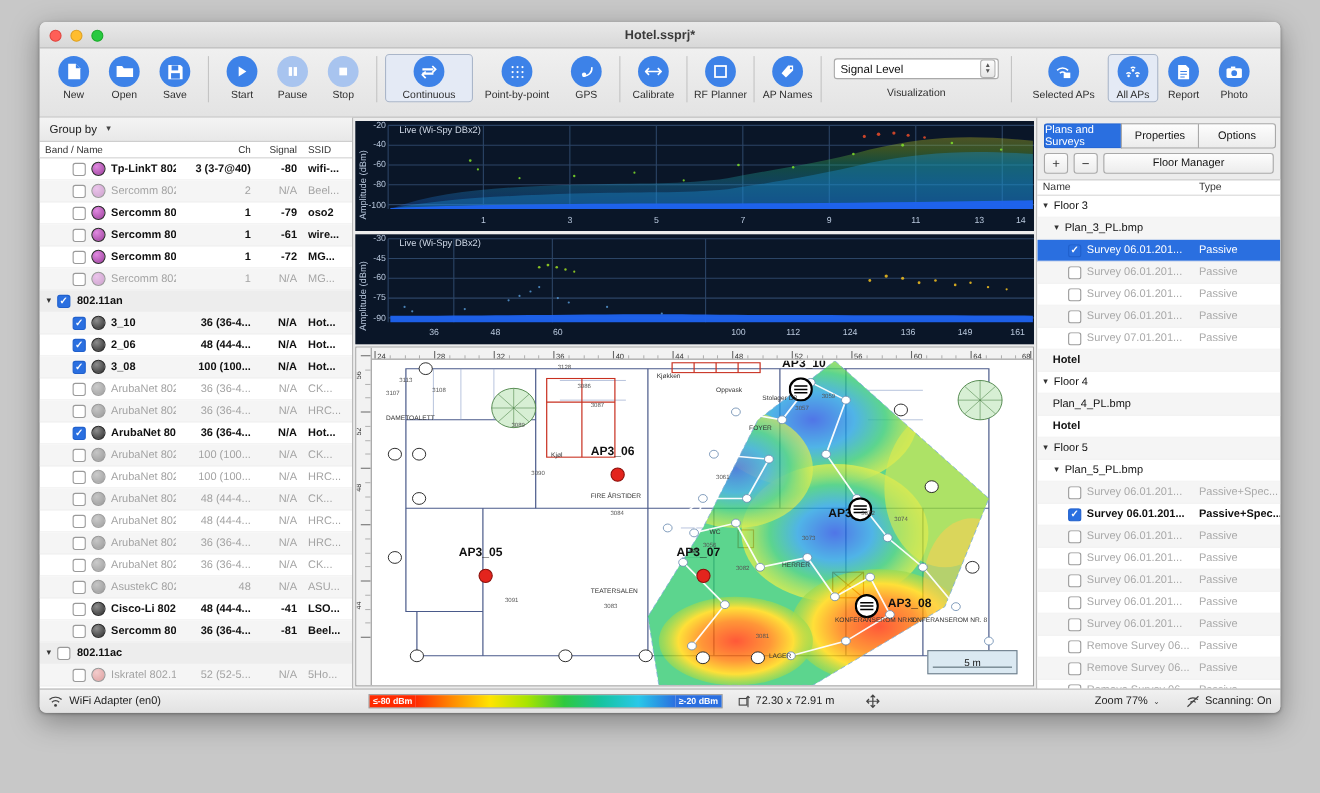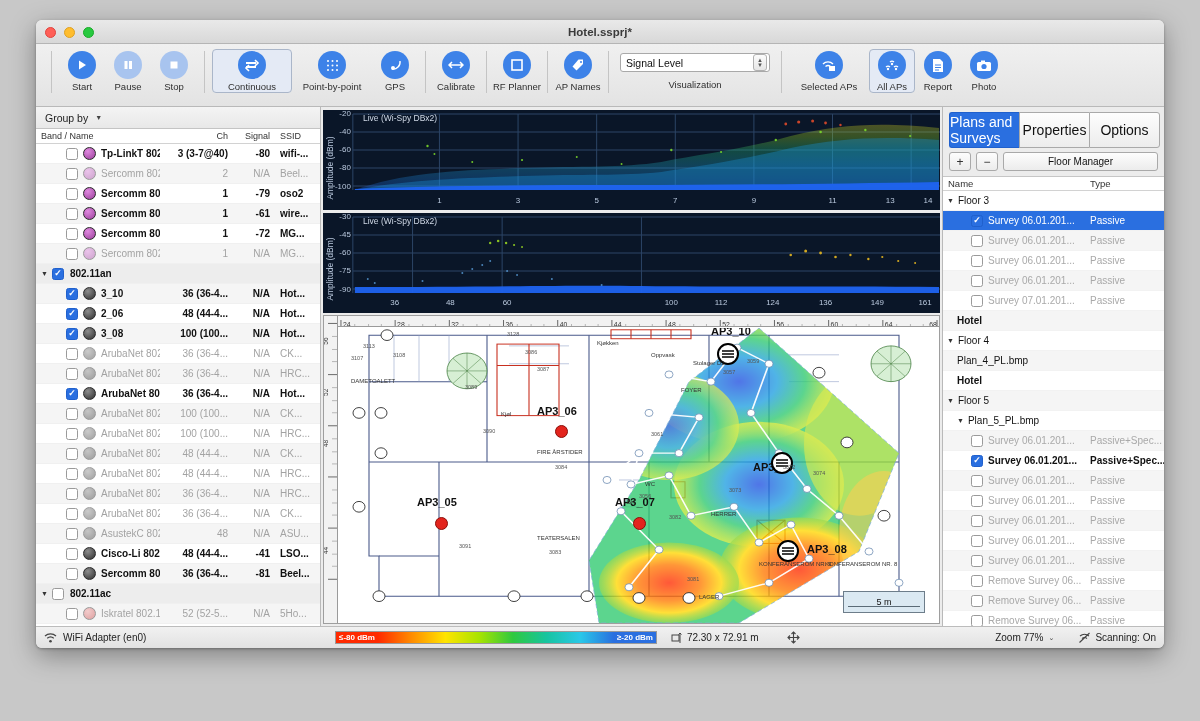--- a/index.html
+++ b/index.html
@@ -145,21 +145,21 @@
     position:absolute; right:14px; bottom:10px; width:82px; height:22px;
     background:#dbe9f2; border:1px solid #6d7d8a; display:flex;
     align-items:center; justify-content:center; font-size:9px; color:#111;
   }
   .scalebar:after{ content:""; position:absolute; left:4px; right:4px; bottom:5px; height:1px; background:#5b6b77;}
   
   .right { width:222px; flex:0 0 222px; display:flex; flex-direction:column;
            background:#ececec; border-left:1px solid #b9b9b9; }
   .tabs { display:flex; padding:5px 4px 4px 6px; gap:0; }
   .tab {
-    flex:1; height:36px; font-size:14px; display:flex; align-items:center; justify-content:center;
+    flex:1; height:23px; font-size:10px; display:flex; align-items:center; justify-content:center;
     border:1px solid #a9a9a9; background:linear-gradient(#fdfdfd,#ececec); color:#111;
     border-right:none;
   }
   .tab:first-child{ border-radius:3px 0 0 3px;}
   .tab:last-child{ border-radius:0 3px 3px 0; border-right:1px solid #a9a9a9;}
   .tab.active{ background:#2a6fe0; color:#fff; border-color:#2060cc; }
   .rtools { display:flex; align-items:center; gap:5px; padding:0 6px 5px 6px; }
   .sqbtn {
     width:22px; height:19px; border:1px solid #a9a9a9; border-radius:3px;
     background:linear-gradient(#fdfdfd,#ececec); display:flex;
@@ -208,20 +208,49 @@
     <div class="traffic">
       <div class="tl r"></div>
       <div class="tl y"></div>
       <div class="tl g"></div>
     </div>
     <div class="title">Hotel.ssprj*</div>
   </div>
 
   <div class="toolbar">
 
+    <div class="tgrp">
+      <div class="tbtn">
+        <div class="glyph">
+          <svg class="ic" width="15" height="16" viewBox="0 0 15 16">
+              <path d="M2 1h7l4 4v10H2z" fill="#fff"></path>
+              <path d="M9 1v4h4" fill="#3d82e8"></path>
+            </svg>
+        </div>
+        <div class="lbl">New</div>
+      </div>
+      <div class="tbtn">
+        <div class="glyph">
+          <svg class="ic" width="17" height="14" viewBox="0 0 17 14">
+              <path d="M1 2h5l1.6 2H16v8H1z" fill="#fff"></path>
+            </svg>
+        </div>
+        <div class="lbl">Open</div>
+      </div>
+      <div class="tbtn">
+        <div class="glyph">
+          <svg class="ic" width="15" height="15" viewBox="0 0 15 15">
+              <path d="M1 1h11l2 2v11H1z" fill="#fff"></path>
+              <rect x="4" y="1.5" width="6" height="4.5" fill="#3d82e8"></rect>
+              <rect x="3.5" y="8.5" width="8" height="5" fill="#3d82e8"></rect>
+            </svg>
+        </div>
+        <div class="lbl">Save</div>
+      </div>
+    </div>
 
     <div class="sep"></div>
 
     <div class="tgrp">
       <div class="tbtn">
         <div class="glyph">
           <svg class="ic" width="14" height="14" viewBox="0 0 14 14">
               <path d="M4 2.5l7 4.5-7 4.5z" fill="#fff"></path>
             </svg>
         </div>
@@ -1110,20 +1139,28 @@
       </div>
       <div class="rlist" id="rlist">
           <div class="rrow">
             <div class="rname">
               <span style="display: inline-block; width: 4px;"></span>
               <span class="gtri">▼</span>
               <span>Floor 3</span>
             </div>
             <div class="rtype"></div>
           </div>
+          <div class="rrow alt">
+            <div class="rname">
+              <span style="display: inline-block; width: 14px;"></span>
+              <span class="gtri">▼</span>
+              <span>Plan_3_PL.bmp</span>
+            </div>
+            <div class="rtype"></div>
+          </div>
           <div class="rrow selected">
             <div class="rname">
               <span style="display: inline-block; width: 28px;"></span>
               <span class="ck on"></span>
               <span>Survey 06.01.201...</span>
             </div>
             <div class="rtype">Passive</div>
           </div>
           <div class="rrow dim alt">
             <div class="rname">

